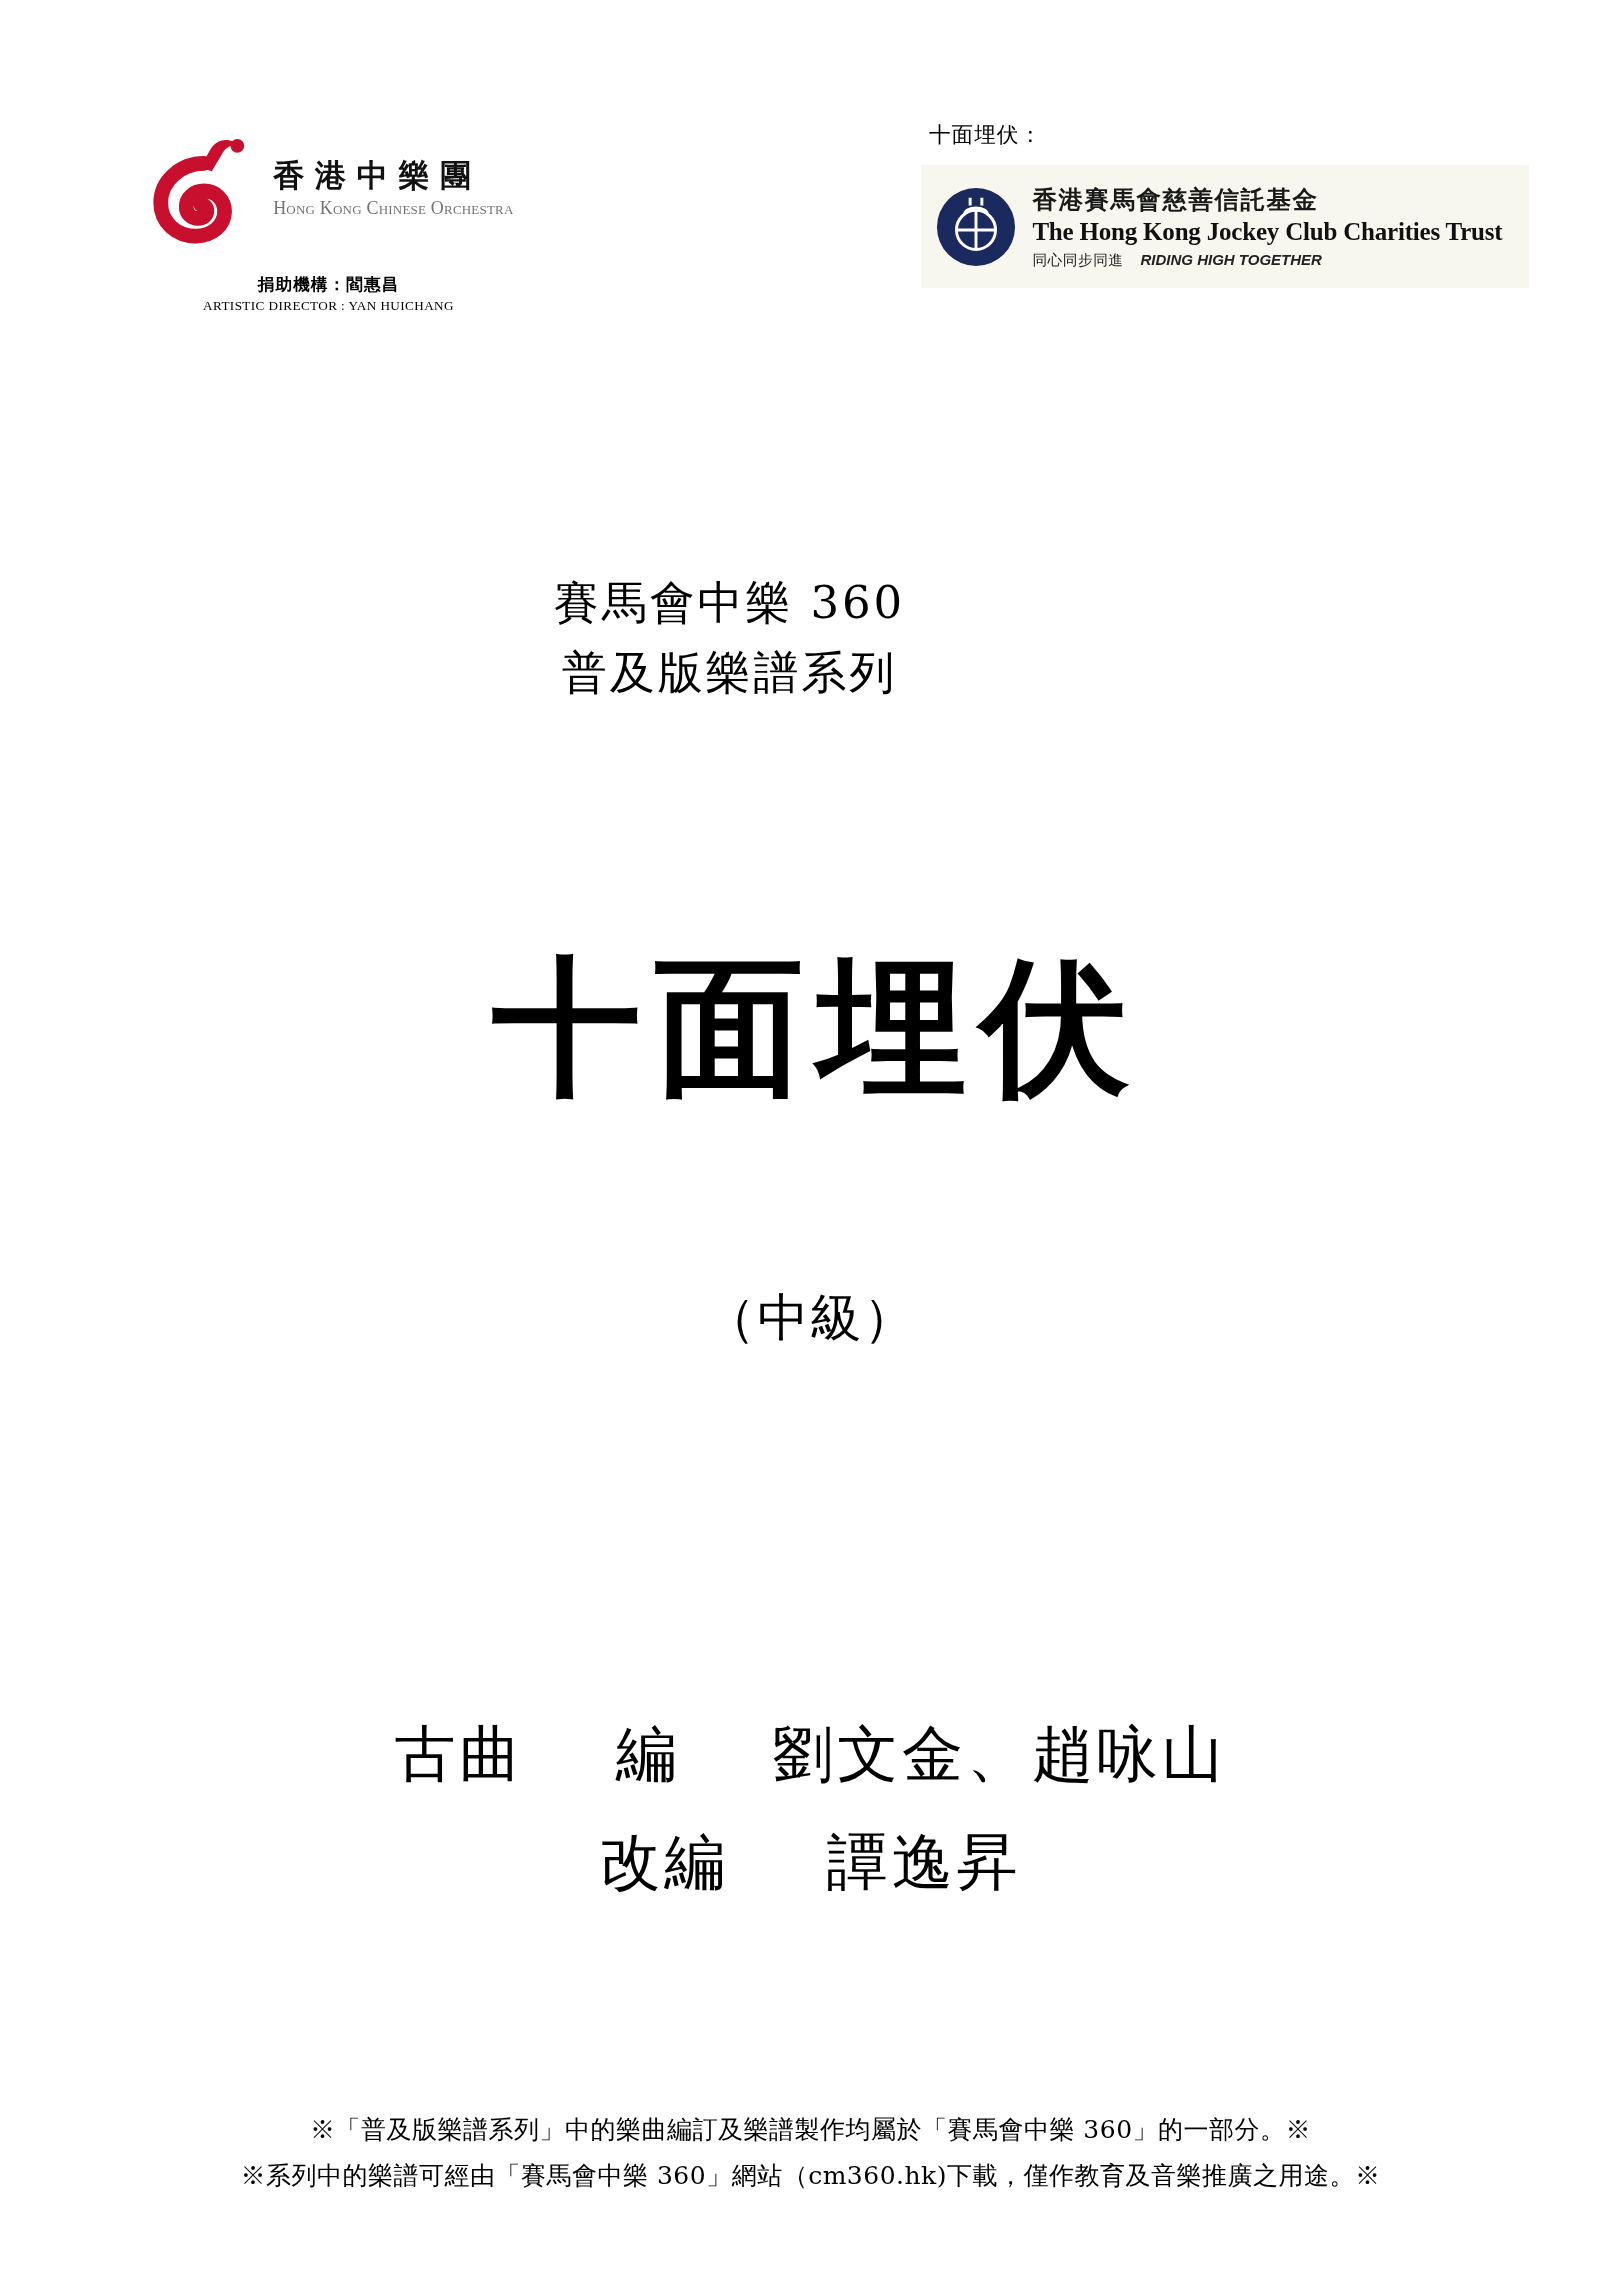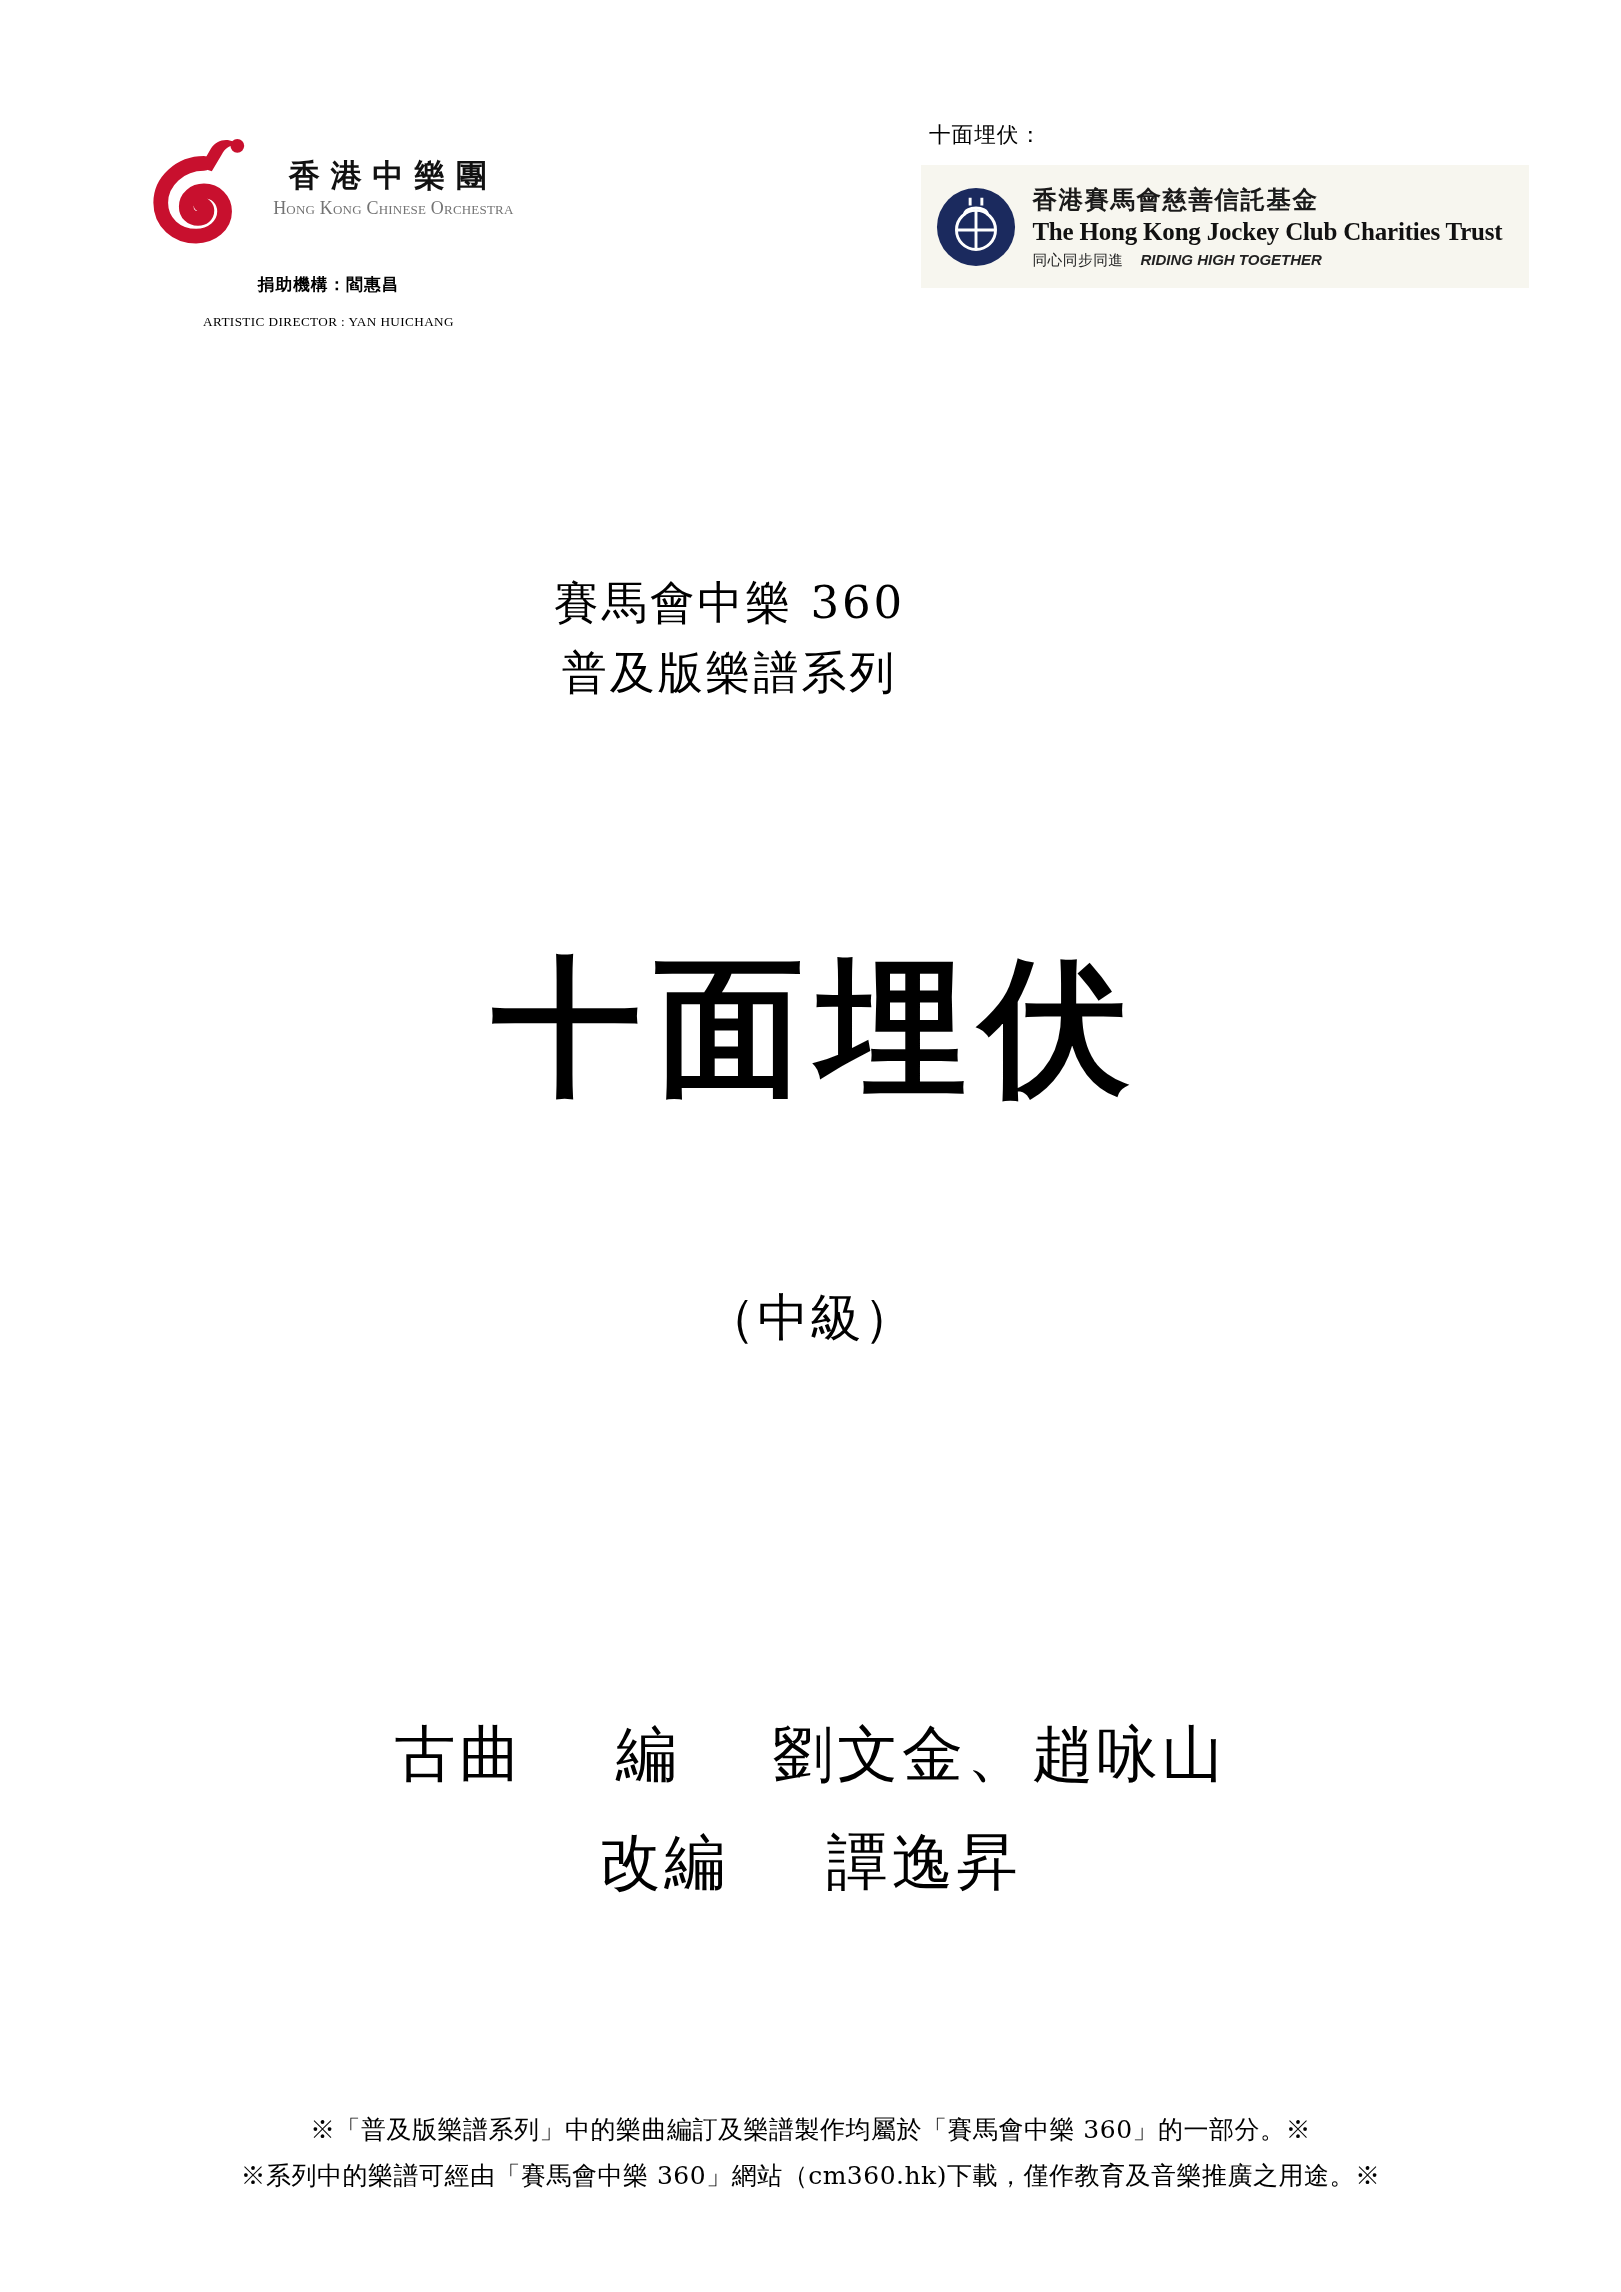--- a/index.html
+++ b/index.html
@@ -46,21 +46,21 @@
   }
   .hkco-mark {
     width: 116px;
     height: 110px;
     position: relative;
   }
   .hkco-mark svg { display:block; }
   .hkco-names {
     display: flex;
     flex-direction: column;
-    align-items: center;
+    align-items: flex-start;
     line-height: 1.05;
   }
   .hkco-cn {
     font-size: 31px;
     letter-spacing: 10.8px;
     font-weight: 700;
     font-family: "DejaVu Serif", "Liberation Serif", serif;
     color: #111;
   }
   .hkco-en {
@@ -72,21 +72,21 @@
     font-family: "Liberation Serif", serif;
   }
   .hkco-ad-cn {
     margin-top: 29px;
     font-size: 16.7px;
     letter-spacing: 1px;
     font-weight: 700;
     font-family: "DejaVu Serif", serif;
   }
   .hkco-ad-en {
-    margin-top: 18px;
+    margin-top: 2px;
     font-size: 13.2px;
     letter-spacing: 0.4px;
     font-family: "Liberation Serif", serif;
   }
 
   .donor-label {
     position: absolute;
     left: 929px;
     top: 120px;
     font-size: 21.6px;

